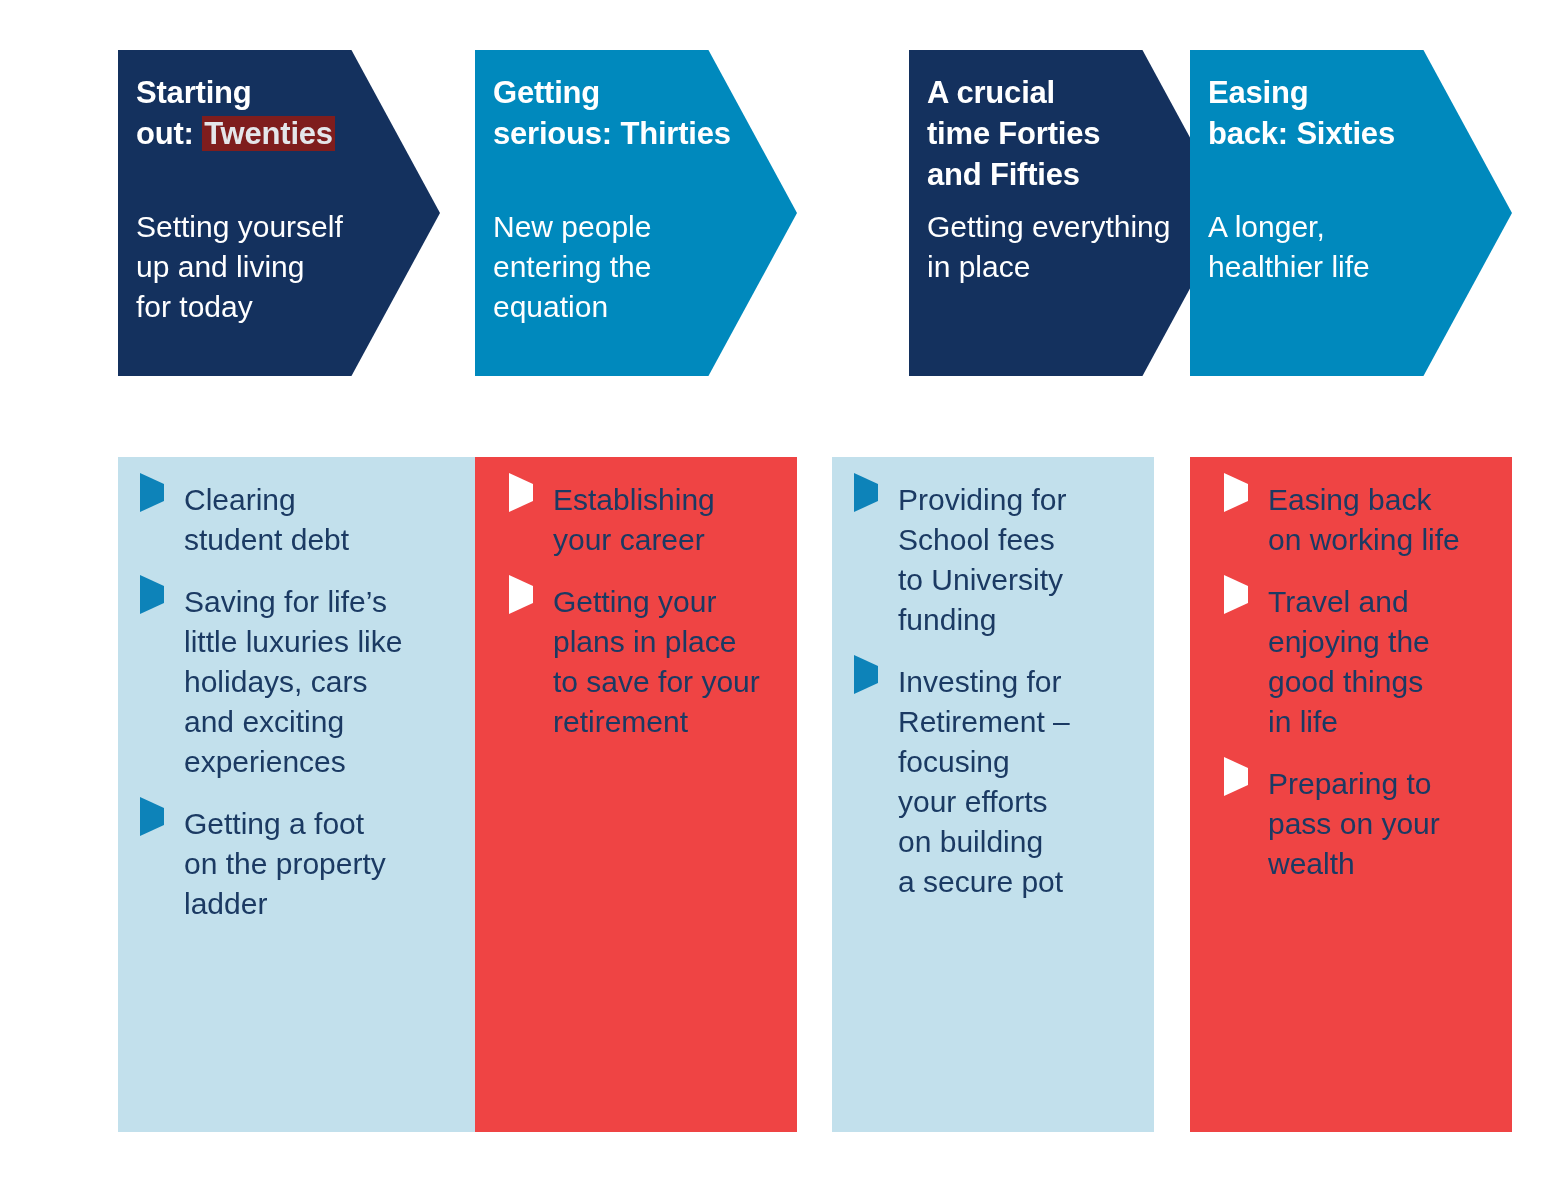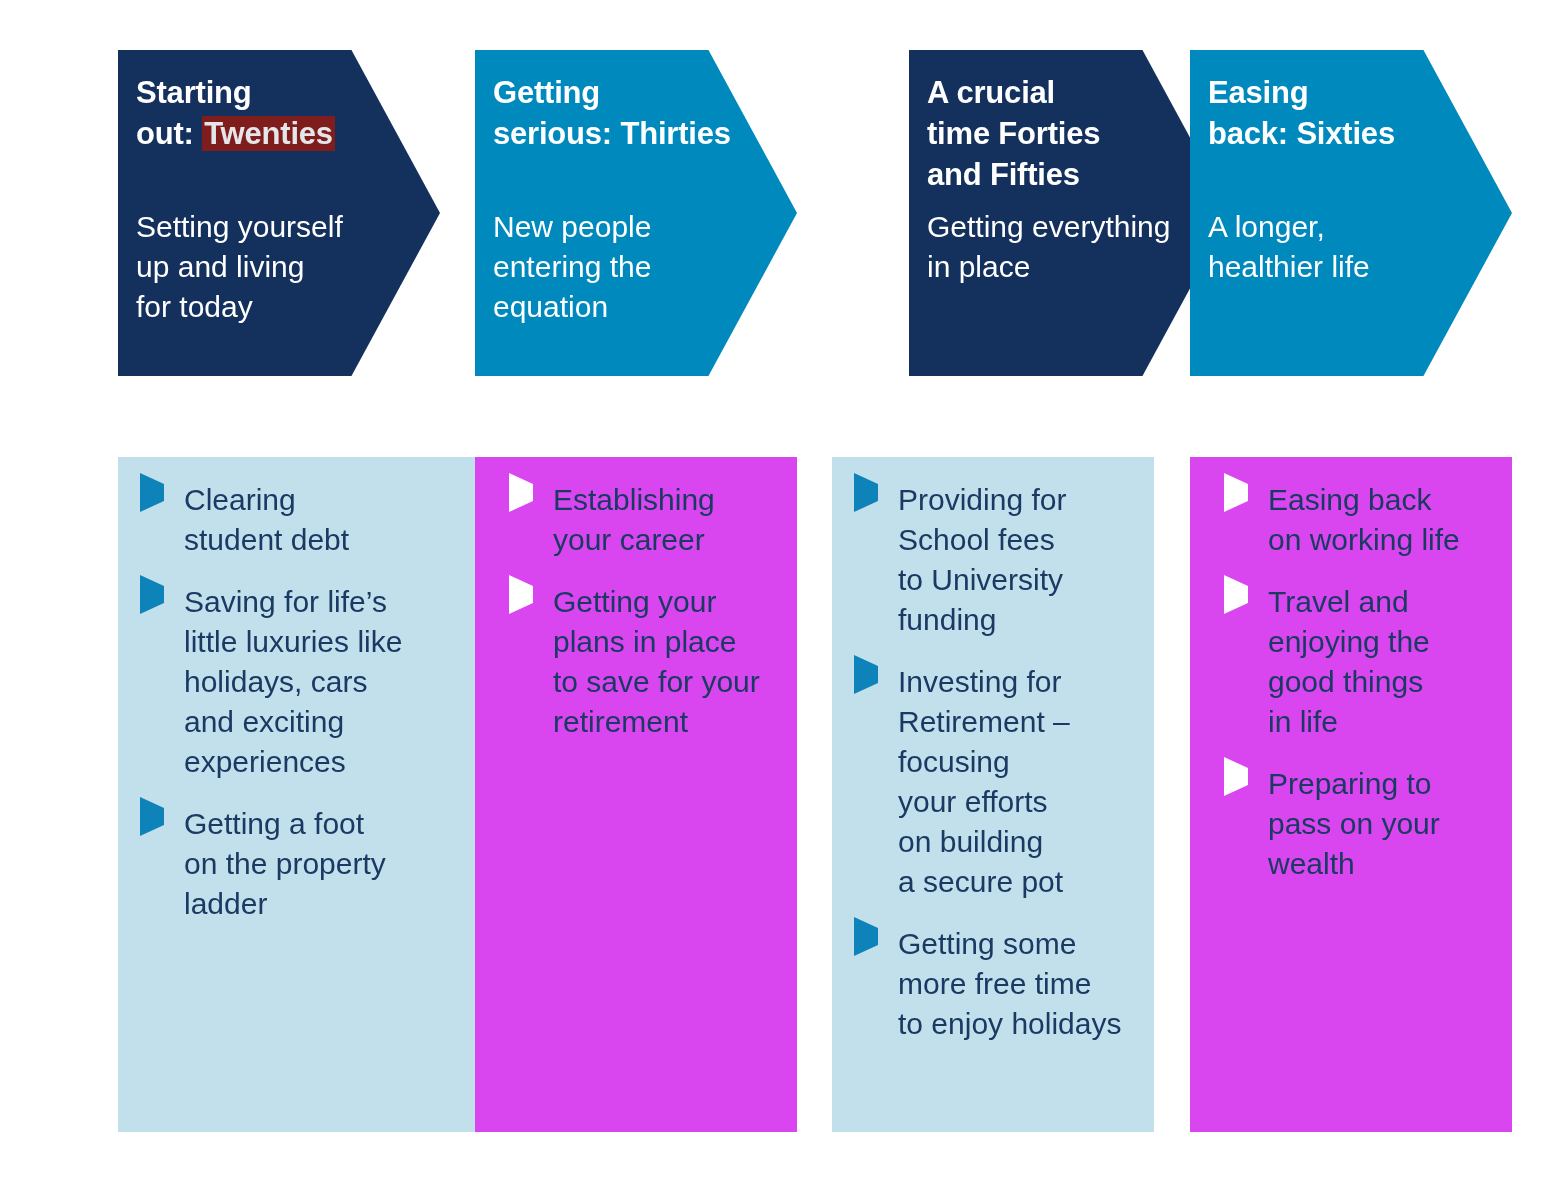--- a/index.html
+++ b/index.html
@@ -65,21 +65,21 @@
 
   
   .panel {
     position: absolute;
     top: 457px;
     height: 675px;
     box-sizing: border-box;
     padding: 23px 10px 10px 22px;
   }
   .panel.light { background: #c2e0ec; }
-  .panel.mid   { background: #d946ef; padding-left: 34px; }
+  .panel.mid   { background: #ef4444; padding-left: 34px; }
 
   .bullet {
     display: flex;
     align-items: flex-start;
     margin-bottom: 22px;
   }
   .bullet:last-child { margin-bottom: 0; }
 
   .bullet-mark {
     flex: 0 0 auto;
@@ -181,26 +181,20 @@
     </div>
     <div class="bullet">
       <span class="bullet-mark"><span class="tri"></span></span>
       <span class="bullet-text">Investing for
 Retirement –
 focusing
 your efforts
 on building
 a secure pot</span>
     </div>
-    <div class="bullet">
-      <span class="bullet-mark"><span class="tri"></span></span>
-      <span class="bullet-text">Getting some
-more free time
-to enjoy holidays</span>
-    </div>
   </div>
 
   <div class="arrow cyan a4" style="left:1190px; width:322px;">
     <div class="arrow-title"><span>Easing
 back: Sixties</span></div>
     <div class="arrow-sub">A longer,
 healthier life</div>
   </div>
 
   <div class="panel mid" style="left:1190px; width:322px;">

